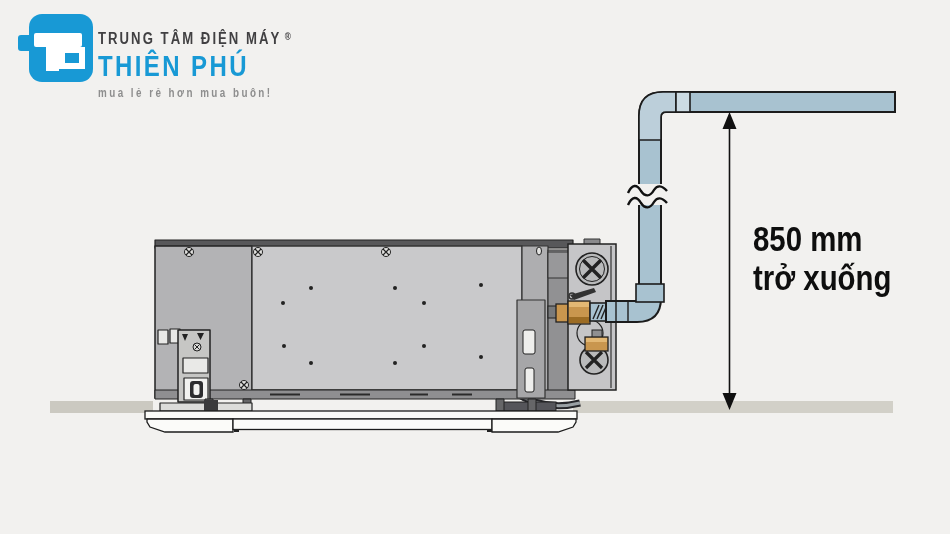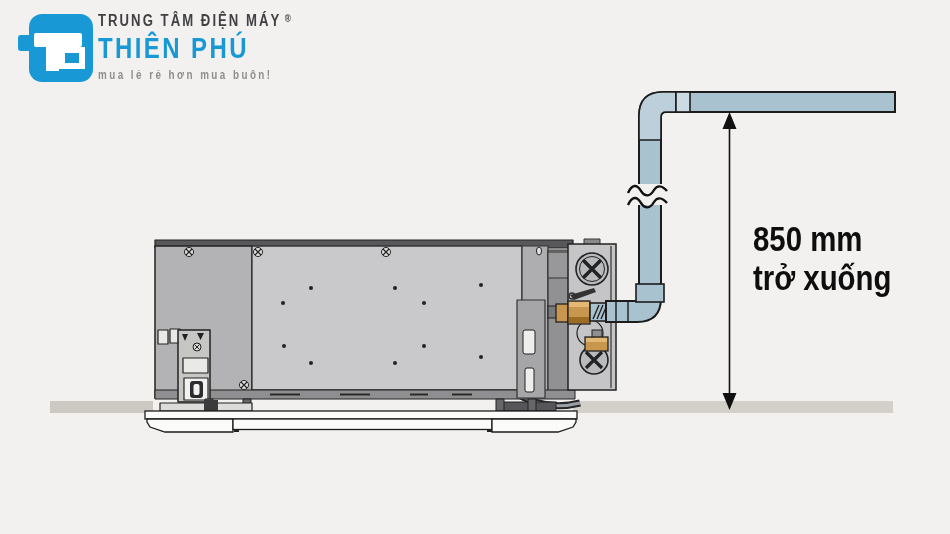--- a/index.html
+++ b/index.html
@@ -7,21 +7,21 @@
   #canvas{position:relative;width:950px;height:534px;background:#f2f1ef;overflow:hidden;}
 
   
   .brand{position:absolute;left:18px;top:10px;width:280px;height:82px;}
   .brand-icon{position:absolute;left:0;top:2px;width:80px;height:76px;}
   .icon-square{position:absolute;left:11px;top:2px;width:64px;height:68px;background:#1899d5;border-radius:13px;}
   .icon-tab{position:absolute;left:0;top:23px;width:20px;height:16px;background:#1899d5;border-radius:3px;}
   .icon-bar{position:absolute;left:16px;top:21px;width:48px;height:14px;background:#ffffff;border-radius:2px;}
   .icon-stem{position:absolute;left:28px;top:21px;width:13px;height:38px;background:#ffffff;}
   .icon-bowl{position:absolute;left:41px;top:35px;width:26px;height:22px;border:6px solid #ffffff;background:transparent;box-sizing:border-box;}
-  .brand-text{position:absolute;left:80px;top:2px;width:200px;}
+  .brand-text{position:absolute;left:80px;top:20px;width:200px;}
   .brand-line1{transform:scaleX(0.82);transform-origin:left top;white-space:nowrap;
     font-size:16px;font-weight:bold;letter-spacing:2.5px;color:#414042;}
   .brand-line1 .reg{font-size:10px;vertical-align:4px;letter-spacing:0;margin-left:4px;}
   .brand-name{margin-top:1px;transform:scaleX(0.80);transform-origin:left top;white-space:nowrap;
     font-size:30px;font-weight:bold;letter-spacing:3px;color:#1899d5;}
   .brand-tagline{margin-top:3px;transform:scaleX(0.82);transform-origin:left top;white-space:nowrap;
     font-size:12px;font-weight:bold;letter-spacing:3px;color:#8e8e8e;}
 
   
   .dim-label{position:absolute;left:753px;top:219px;color:#0e0e0e;

